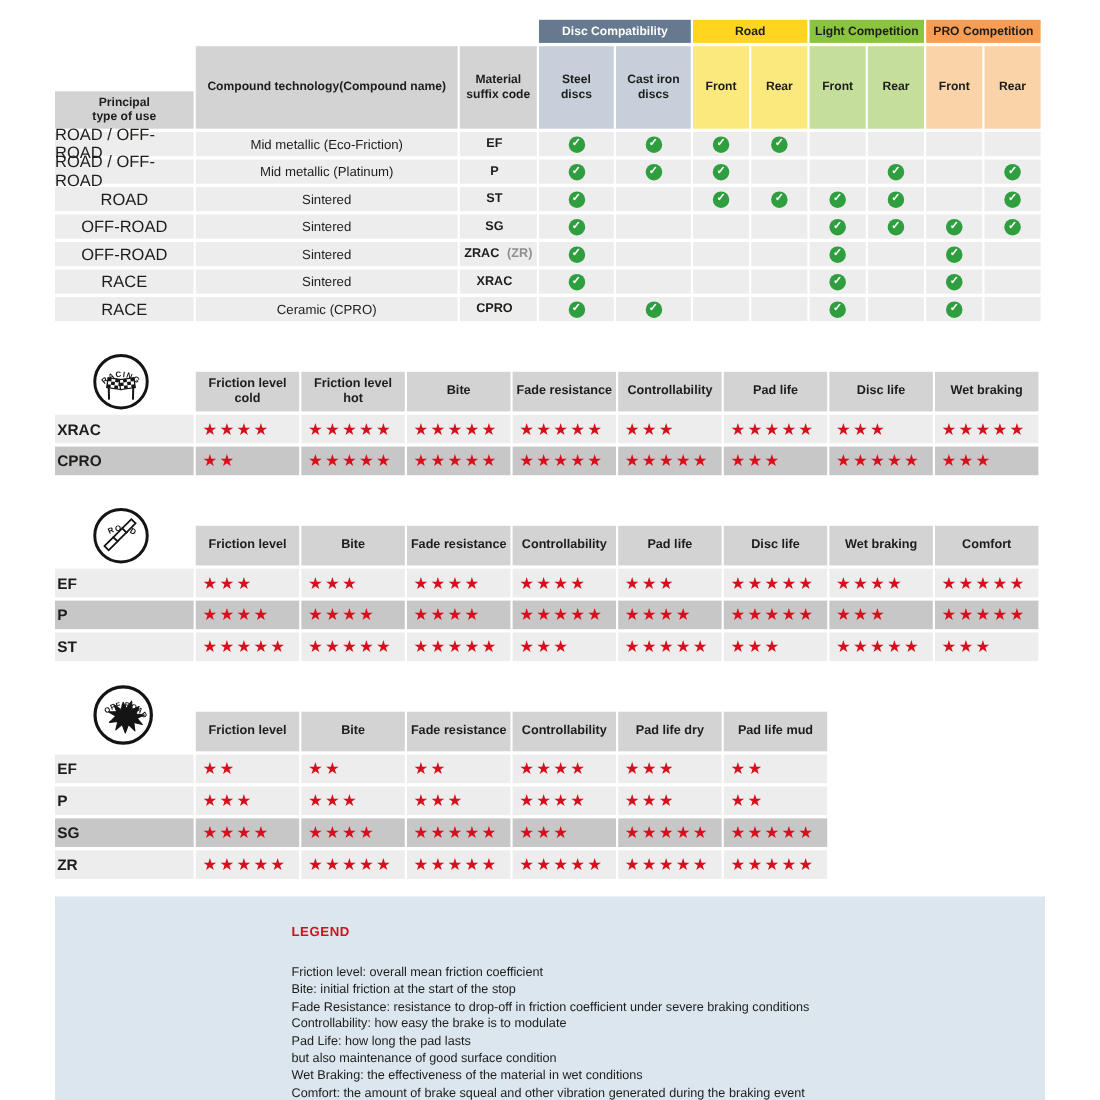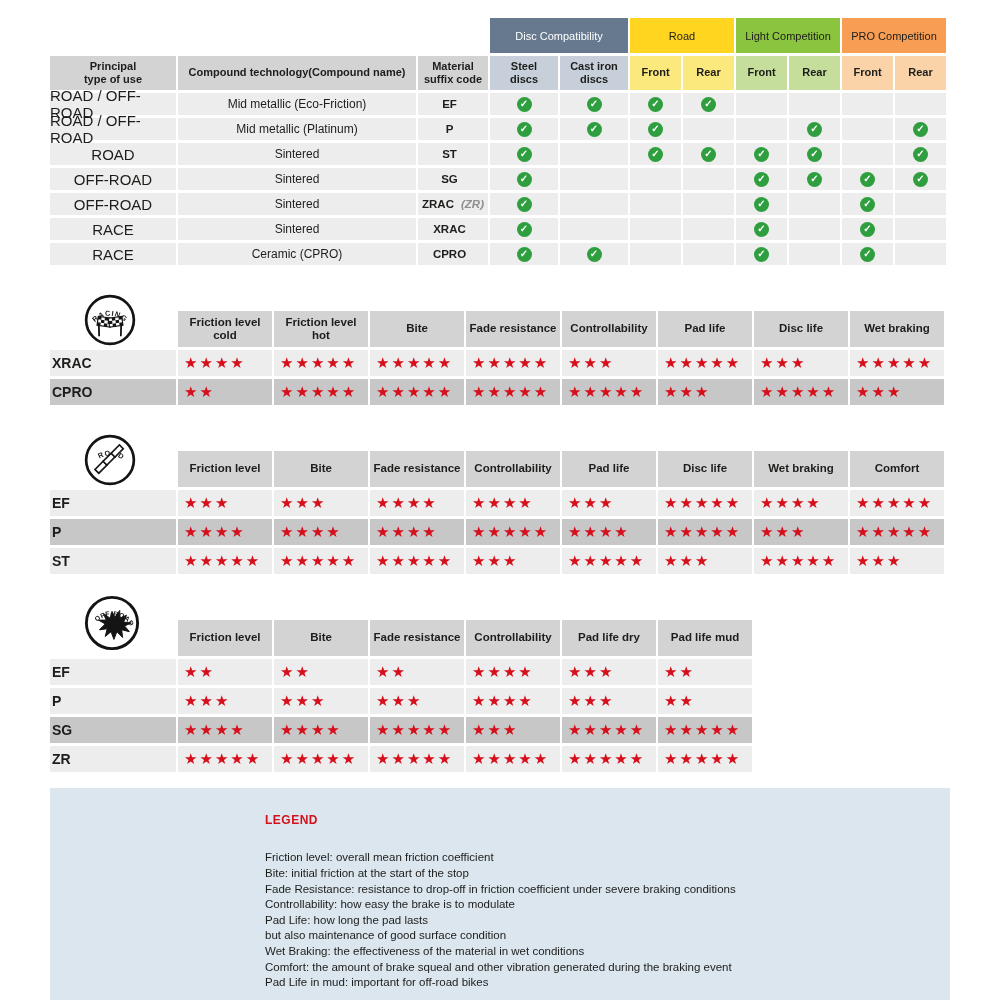--- a/index.html
+++ b/index.html
@@ -2,37 +2,37 @@
 <html style="--star-red: #d5101c; --check-green: #2e9e3f; --band-disc: #66798f; --sub-disc: #c7d0da; --band-road: #ffd520; --sub-road: #fce97e; --band-light: #8bc43f; --sub-light: #c5de9b; --band-pro: #f89e54; --sub-pro: #fad3a8; --header-gray: #d3d3d3; --row-light: #ededed; --row-dark: #c7c7c7; --legend-bg: #dbe6ee;"><head>
 <meta charset="utf-8">
 <style>
   * { margin:0; padding:0; box-sizing:border-box; }
   html,body { width:1000px; background:#fff; font-family:"Liberation Sans", sans-serif; color:#1d1d1b; }
   body { height:1000px; overflow:hidden; }
   .page { width:1000px; padding:18px 50px 0; }
 
   
   .compat-grid { display:grid; grid-template-columns:126px 238px 70px 68px 68px 51px 51px 51px 51px 51px 51px; column-gap:2px; row-gap:3px; }
-  .band { height:35px; display:flex; align-items:center; justify-content:center; font-size:11px; font-weight:normal; }
+  .band { height:21px; display:flex; align-items:center; justify-content:center; font-size:11px; font-weight:bold; }
   .c2 { grid-column:span 2; } .c3 { grid-column:span 3; }
   .b-disc { background:var(--band-disc,#66798f); color:#fff; }
   .b-road { background:var(--band-road,#ffd520); }
   .b-light { background:var(--band-light,#8bc43f); }
   .b-pro { background:var(--band-pro,#f89e54);text-align:right; }
   .hc { min-height:34px; background:var(--header-gray,#d3d3d3); display:flex; align-items:center; justify-content:center; text-align:center; font-size:11px; font-weight:bold; line-height:1.2; padding:2px 4px; }
   .hc.stack { }
-  .col-use { padding:2px 32px; }
+  .col-use { padding:2px 32px;margin-top:41px; }
   .h-blue { background:var(--sub-disc,#c7d0da); padding:0 8px; }
   .h-yel { background:var(--sub-road,#fce97e); }
   .h-grn { background:var(--sub-light,#c5de9b); }
   .h-org { background:var(--sub-pro,#fad3a8); }
   .dc { height:22px; background:var(--row-light,#ededed); display:flex; align-items:center; justify-content:center; font-size:12px; }
   .dc.use { font-weight:normal; font-size:15px; }
   .dc.code { font-weight:bold; font-size:11.5px; }
-  .code .sub { color:#8f8f8f; margin-left:7px;font-style:italic; }
+  .code .sub { color:#8f8f8f; margin-left:7px; }
   .check { width:15px; height:15px; border-radius:50%; background:var(--check-green,#2e9e3f); color:#fff; font-size:10px; font-weight:bold; display:flex; align-items:center; justify-content:center; line-height:1; }
 
   
   .rsec { position:relative; margin-top:46px; }
   .sec-icon { position:absolute; left:33px; top:-18px; }
   .sec-icon.big { top:-26px; }
   .rate-grid { display:grid; grid-template-columns:126px repeat(8,94px); column-gap:2px; row-gap:3px; }
   .rate-grid.off { grid-template-columns:126px repeat(6,94px); }
   .sp { background:transparent; }
   .hc2 { height:36px; background:var(--header-gray,#d3d3d3); display:flex; align-items:center; justify-content:center; text-align:center; font-size:11.5px; font-weight:bold; line-height:1.15; padding:0 2px; }

